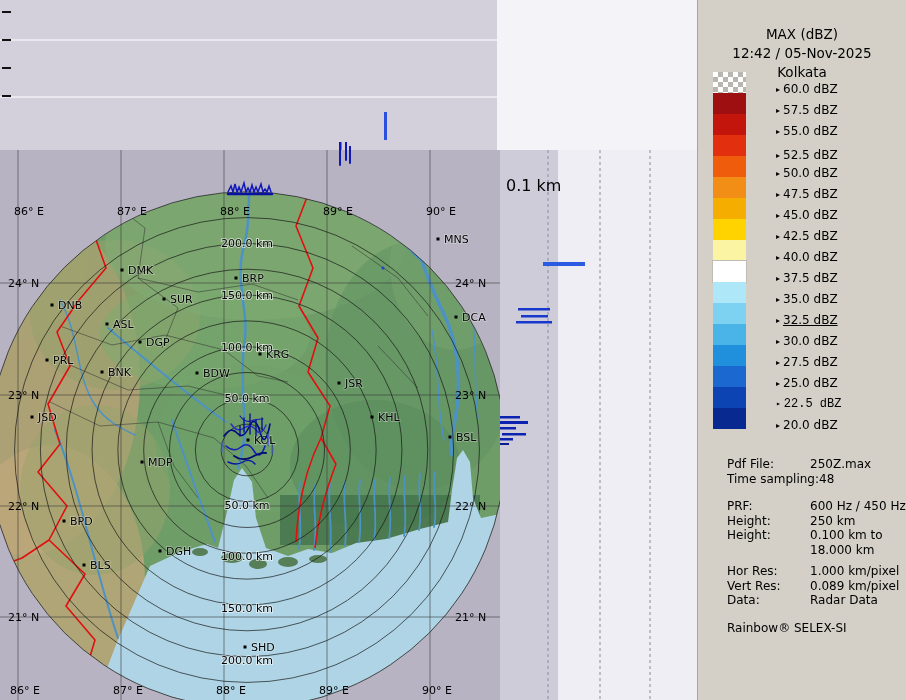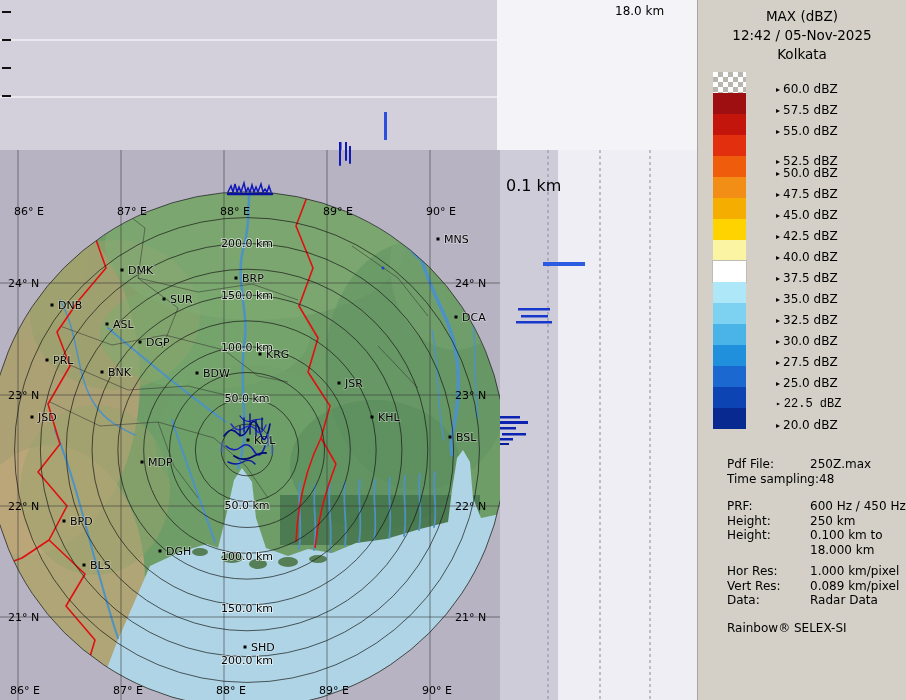--- a/index.html
+++ b/index.html
@@ -8,21 +8,21 @@
   
   .top-panel{position:absolute;left:0;top:0;width:497px;height:150px;}
   .top-gap{position:absolute;left:497px;top:0;width:200px;height:150px;background:#f4f3f7;}
   .top-axis-label{position:absolute;left:118px;top:4px;font-size:12px;}
   .side-panel{position:absolute;left:500px;top:150px;width:197px;height:550px;}
   .side-axis-label{position:absolute;left:6px;top:26px;font-size:16px;}
   .map-wrap{position:absolute;left:0;top:150px;width:500px;height:550px;}
   
   .sidebar{position:absolute;left:697px;top:0;width:209px;height:700px;background:#d4d0c8;
            border-left:1px solid #a8a49c;box-sizing:border-box;}
-  .sb-header{margin-top:7px;text-align:center;font-size:13.5px;line-height:19px;}
+  .sb-header{margin-top:25px;text-align:center;font-size:13.5px;line-height:19px;}
   .legend{position:absolute;left:0;top:72px;width:209px;height:360px;}
   .lg-block{position:absolute;left:15px;width:33px;height:21px;}
   .checker{background-image:
       linear-gradient(45deg,#b9b6b0 25%,transparent 25%,transparent 75%,#b9b6b0 75%),
       linear-gradient(45deg,#b9b6b0 25%,#ffffff 25%,#ffffff 75%,#b9b6b0 75%);
       background-size:10px 10px;background-position:0 0,5px 5px;background-color:#fff;}
   .lg-label{position:absolute;left:78px;font-size:12px;height:14px;line-height:14px;white-space:nowrap;}
   .lg-label .arr{display:inline-block;font-size:8px;vertical-align:1px;margin-right:3px;}
   .info{position:absolute;left:29px;top:457px;width:190px;font-size:12px;line-height:14.5px;}
   .irow{display:flex;}
@@ -62,23 +62,20 @@
       </g>
       <g>
         <rect x="339" y="142" width="2.5" height="8" fill="#101ab4"></rect>
         <rect x="345" y="142" width="2" height="8" fill="#101ab4"></rect>
         <rect x="349" y="146" width="2" height="4" fill="#101ab4"></rect>
         <rect x="384" y="112" width="3" height="28" fill="#2a50dd"></rect>
       </g>
     </svg>
   </div>
 
-  <div class="top-gap">
-    <div class="top-axis-label">18.0 km</div>
-  </div>
 
   <div class="side-panel">
     <svg width="197" height="550">
       <rect x="0" y="0" width="58" height="550" fill="#cfccda"></rect>
       <rect x="58" y="0" width="139" height="550" fill="#efeef4"></rect>
       <g stroke="#8d8a9c" stroke-width="1" stroke-dasharray="3,3">
         <line x1="48" y1="0" x2="48" y2="550"></line>
         <line x1="100" y1="0" x2="100" y2="550"></line>
         <line x1="150" y1="0" x2="150" y2="550"></line>
       </g>
@@ -305,37 +302,37 @@
       <div>Kolkata</div>
     </div>
     <div class="legend">
         <div class="lg-block checker" style="top: 0px;"></div>
         <div class="lg-label" style="top: 10px;"><span class="arr">▸</span>60.0 dBZ</div>
         <div class="lg-block" style="background: rgb(157, 15, 16); top: 21px;"></div>
         <div class="lg-label" style="top: 31px;"><span class="arr">▸</span>57.5 dBZ</div>
         <div class="lg-block" style="background: rgb(195, 21, 12); top: 42px;"></div>
         <div class="lg-label" style="top: 52px; text-align: center;"><span class="arr">▸</span>55.0 dBZ</div>
         <div class="lg-block" style="background: rgb(226, 47, 13); top: 63px;"></div>
-        <div class="lg-label" style="top: 82px;"><span class="arr">▸</span>52.5 dBZ</div>
+        <div class="lg-label" style="top: 76px;"><span class="arr">▸</span>52.5 dBZ</div>
         <div class="lg-block" style="background: rgb(239, 92, 12); top: 84px;"></div>
         <div class="lg-label" style="top: 94px;"><span class="arr">▸</span>50.0 dBZ</div>
         <div class="lg-block" style="background: rgb(242, 142, 21); top: 105px;"></div>
         <div class="lg-label" style="top: 115px;"><span class="arr">▸</span>47.5 dBZ</div>
         <div class="lg-block" style="background: rgb(245, 174, 0); top: 126px;"></div>
         <div class="lg-label" style="top: 136px;"><span class="arr">▸</span>45.0 dBZ</div>
         <div class="lg-block" style="background: rgb(255, 211, 0); top: 147px;"></div>
         <div class="lg-label" style="top: 157px;"><span class="arr">▸</span>42.5 dBZ</div>
         <div class="lg-block" style="background: rgb(251, 244, 163); top: 168px;"></div>
         <div class="lg-label" style="top: 178px;"><span class="arr">▸</span>40.0 dBZ</div>
         <div class="lg-block" style="background: rgb(255, 255, 255); outline: rgb(191, 188, 182) solid 1px; top: 189px;"></div>
         <div class="lg-label" style="top: 199px;"><span class="arr">▸</span>37.5 dBZ</div>
         <div class="lg-block" style="background: rgb(174, 232, 248); top: 210px;"></div>
         <div class="lg-label" style="top: 220px;"><span class="arr">▸</span>35.0 dBZ</div>
         <div class="lg-block" style="background: rgb(124, 210, 240); top: 231px;"></div>
-        <div class="lg-label" style="top: 241px;"><span class="arr">▸</span>32.5 dBZ</div>
+        <div class="lg-label" style="top: 241px; text-decoration: underline;"><span class="arr">▸</span>32.5 dBZ</div>
         <div class="lg-block" style="background: rgb(74, 180, 232); top: 252px;"></div>
         <div class="lg-label" style="top: 262px;"><span class="arr">▸</span>30.0 dBZ</div>
         <div class="lg-block" style="background: rgb(32, 144, 220); top: 273px;"></div>
         <div class="lg-label" style="top: 283px;"><span class="arr">▸</span>27.5 dBZ</div>
         <div class="lg-block" style="background: rgb(26, 104, 208); top: 294px;"></div>
         <div class="lg-label" style="top: 304px;"><span class="arr">▸</span>25.0 dBZ</div>
         <div class="lg-block" style="background: rgb(12, 68, 180); top: 315px;"></div>
         <div class="lg-label" style="top: 325px; font-family: Liberation Mono, monospace;"><span class="arr">▸</span>22.5 dBZ</div>
         <div class="lg-block" style="background: rgb(8, 42, 144); top: 336px;"></div>
         <div class="lg-label" style="top: 346px;"><span class="arr">▸</span>20.0 dBZ</div>

